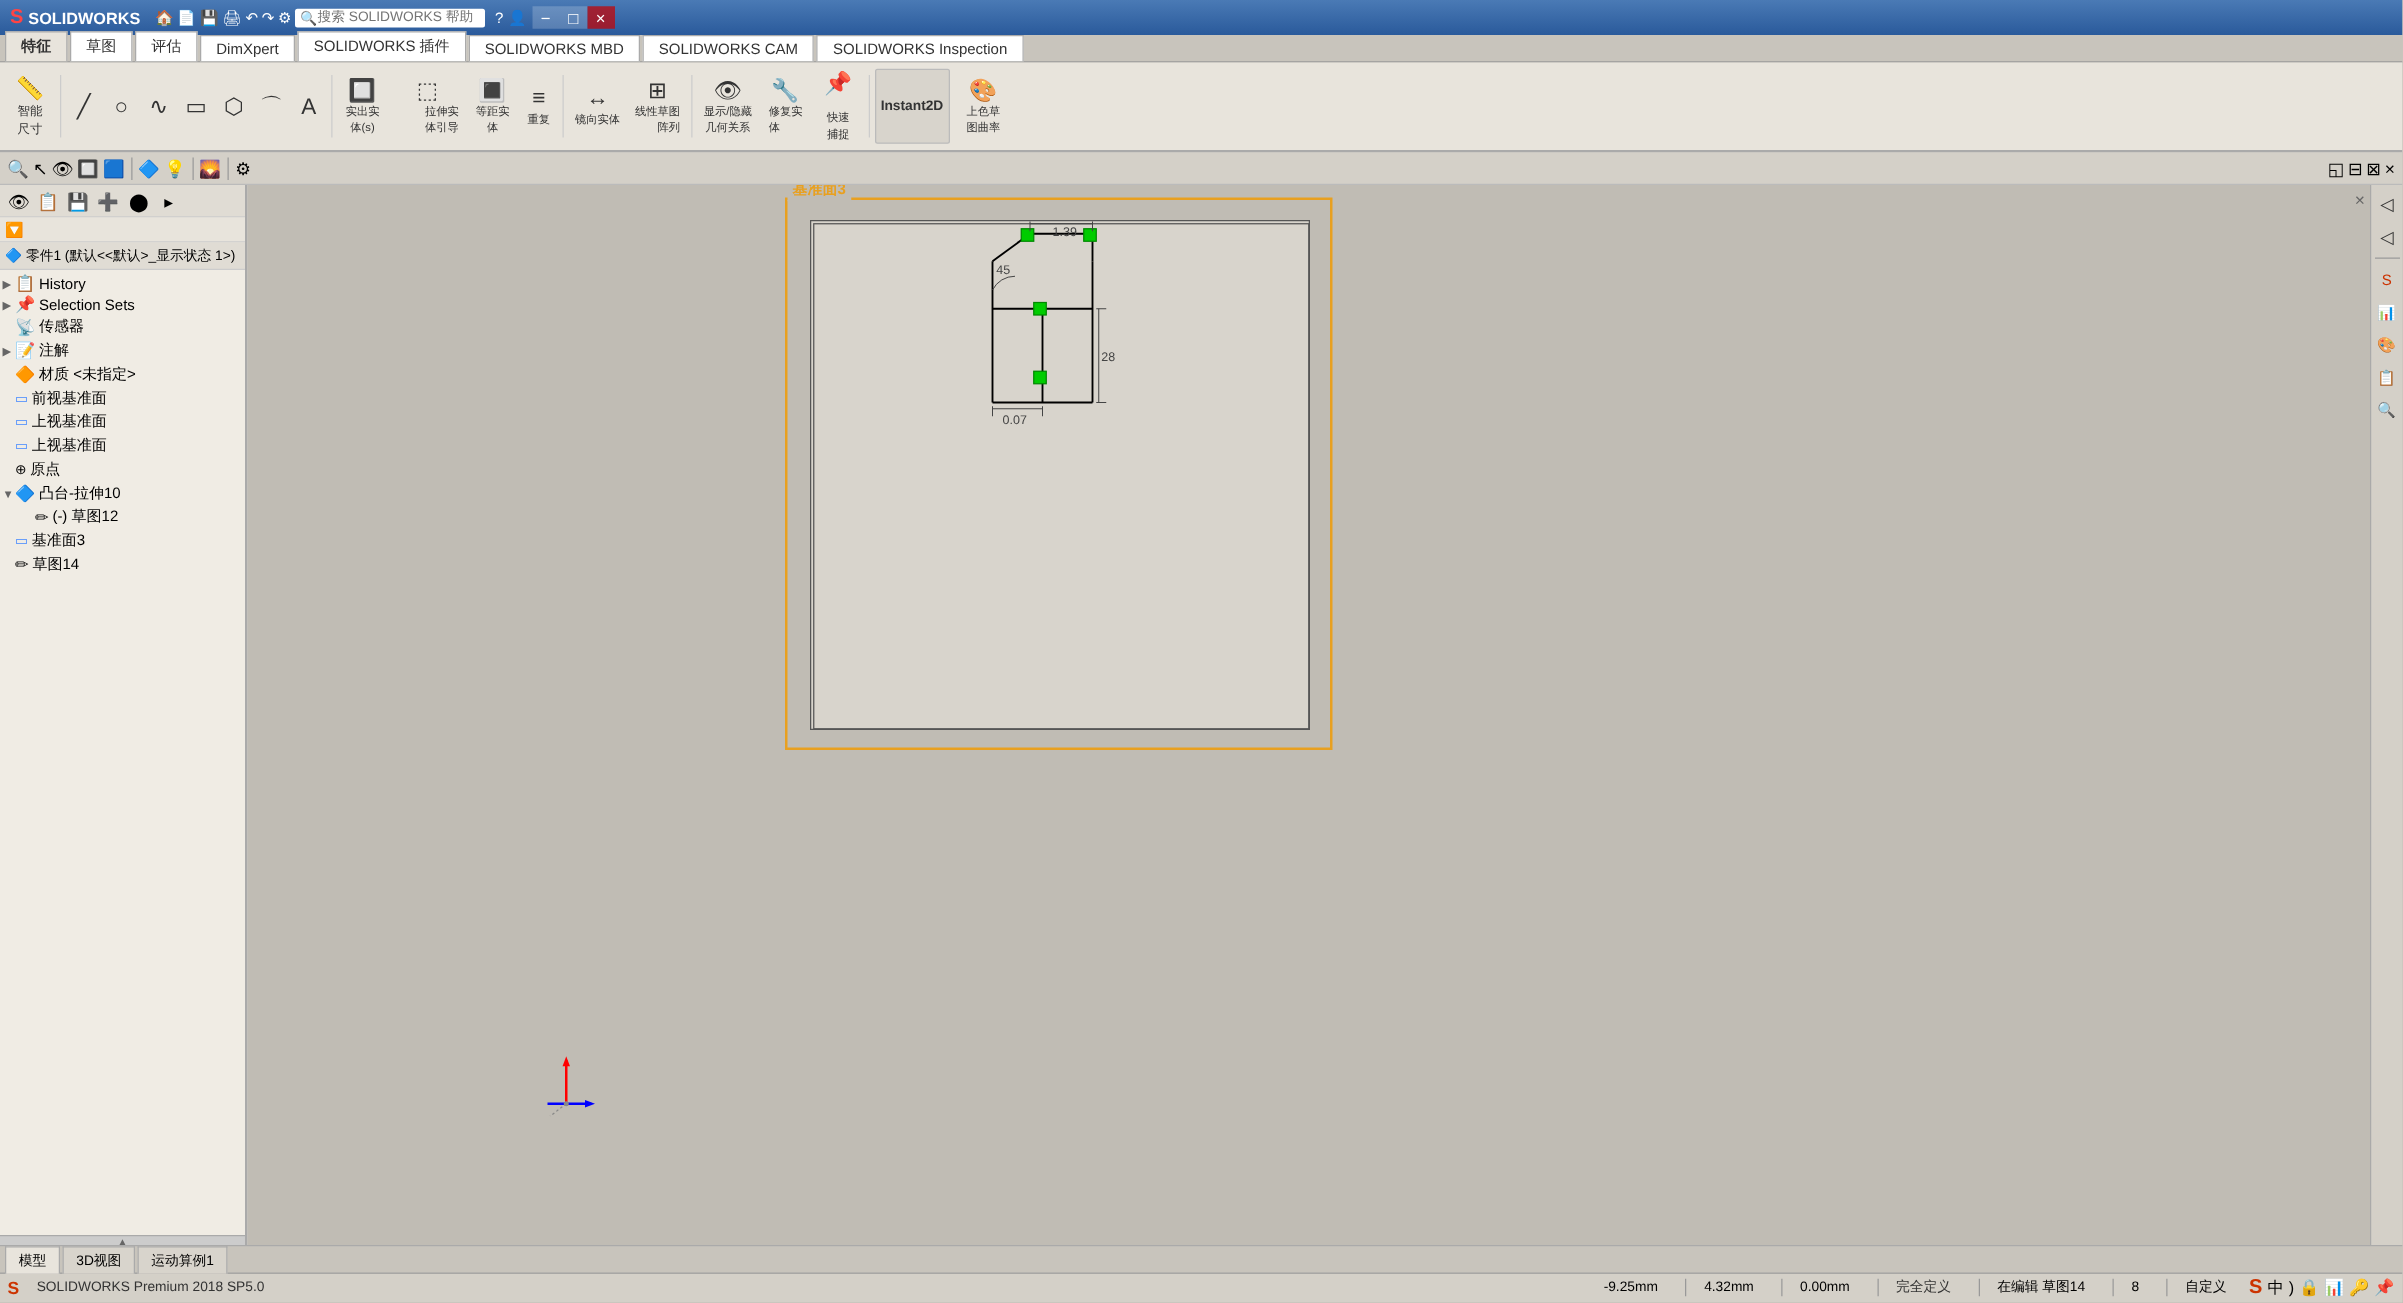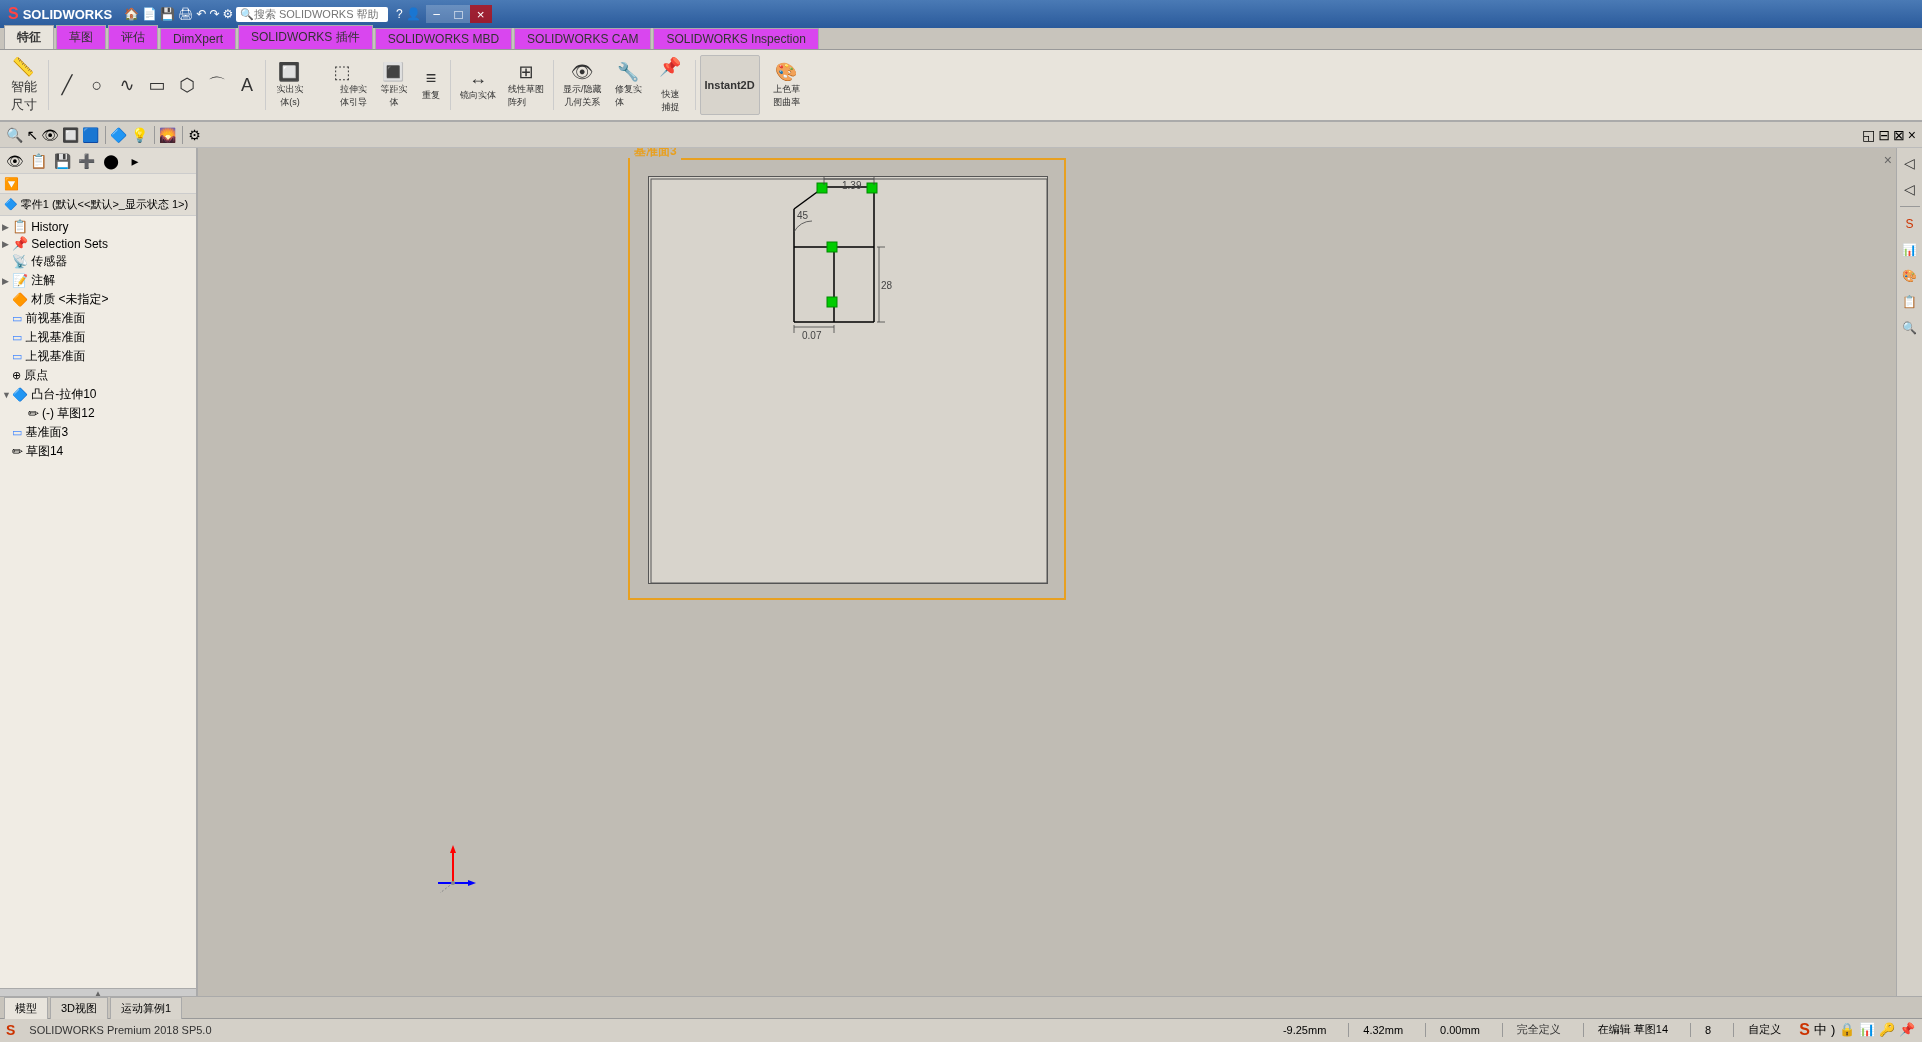--- a/index.html
+++ b/index.html
@@ -6,21 +6,21 @@
     body { width: 1922px; height: 1042px; background: #d4d0c8; font-family: 'Microsoft YaHei', Arial, sans-serif; font-size: 12px; overflow: hidden; position: relative; }
 
     
     #title-bar { height: 28px; background: linear-gradient(to bottom, #4a7ab5, #2a5a9b); display: flex; align-items: center; padding: 0 8px; color: white; font-size: 12px; }
 
     #ribbon { height: 70px; background: #e8e4dc; display: flex; align-items: center; padding: 2px 4px; gap: 2px; }
     .ribbon-btn { display: flex; flex-direction: column; align-items: center; justify-content: center; min-width: 40px; height: 60px; padding: 2px 4px; cursor: pointer; font-size: 10px; color: #333; border: 1px solid transparent; border-radius: 2px; }
 
     
     #tab-bar { height: 24px; background: #c8c4bc; display: flex; align-items: flex-end; padding: 0 4px; border-bottom: 2px solid #aaa; }
-    .tab { padding: 3px 12px; font-size: 12px; cursor: pointer; background: #d946ef; border: 1px solid #aaa; border-bottom: none; margin-right: 2px; color: #333; }
+    .tab { padding: 3px 12px; font-size: 12px; cursor: pointer; background: #ffffff; border: 1px solid #aaa; border-bottom: none; margin-right: 2px; color: #333; }
     .tab.active { background: #e8e4dc; font-weight: bold; text-align: right; }
 
     
     #toolbar2 { height: 28px; background: #e8e4dc; display: flex; align-items: center; padding: 0 4px; border-bottom: 1px solid #bbb; gap: 4px; }
 
     
     #left-panel { width: 200px; min-width: 200px; background: #f0ece4; border-right: 2px solid #aaa; display: flex; flex-direction: column; }
     .panel-btn { width: 22px; height: 22px; background: #e0dcd4; border: 1px solid transparent; cursor: pointer; display: flex; align-items: center; justify-content: center; font-size: 14px; }
     #feature-tree { flex: 1; overflow-y: auto; padding: 4px 2px; }
     .tree-item { display: flex; align-items: center; padding: 1px 2px; cursor: pointer; font-size: 12px; white-space: nowrap; }
@@ -75,21 +75,21 @@
   <div class="tab">SOLIDWORKS 插件</div>
   <div class="tab">SOLIDWORKS MBD</div>
   <div class="tab">SOLIDWORKS CAM</div>
   <div class="tab">SOLIDWORKS Inspection</div>
 </div>
 
 <div id="ribbon" style="height:72px;background:#e8e4dc;border-bottom:2px solid #aaa;display:flex;align-items:center;padding:2px 4px;overflow:hidden;">
 
   <div class="ribbon-btn">
     <span style="font-size:18px;">📏</span>
-    <span style="font-size:13px;">智能<br>尺寸</span>
+    <span style="font-size:10px;">智能<br>尺寸</span>
   </div>
   <div style="width:1px;height:50px;background:#ccc;margin:0 2px;"></div>
 
   <div class="ribbon-btn" style="min-width:28px;">
     <span style="font-size:18px;">╱</span>
   </div>
   <div class="ribbon-btn" style="min-width:28px;">
     <span style="font-size:18px;">○</span>
   </div>
   <div class="ribbon-btn" style="min-width:28px;">
@@ -126,21 +126,21 @@
     <span style="font-size:9px;">重复</span>
   </div>
   <div style="width:1px;height:50px;background:#ccc;margin:0 2px;"></div>
 
   <div class="ribbon-btn">
     <span style="font-size:18px;">↔</span>
     <span style="font-size:9px;">镜向实体</span>
   </div>
   <div class="ribbon-btn">
     <span style="font-size:18px;">⊞</span>
-    <span style="font-size:9px;text-align:left;font-family:Liberation Serif, serif;">线性草图<br>阵列</span>
+    <span style="font-size:9px;text-align:right;font-family:Liberation Serif, serif;">线性草图<br>阵列</span>
   </div>
   <div style="width:1px;height:50px;background:#ccc;margin:0 2px;"></div>
 
   <div class="ribbon-btn">
     <span style="font-size:18px;">👁</span>
     <span style="font-size:9px;text-align:center;">显示/隐藏<br>几何关系</span>
   </div>
   <div class="ribbon-btn">
     <span style="font-size:18px;">🔧</span>
     <span style="font-size:9px;">修复实<br>体</span>

